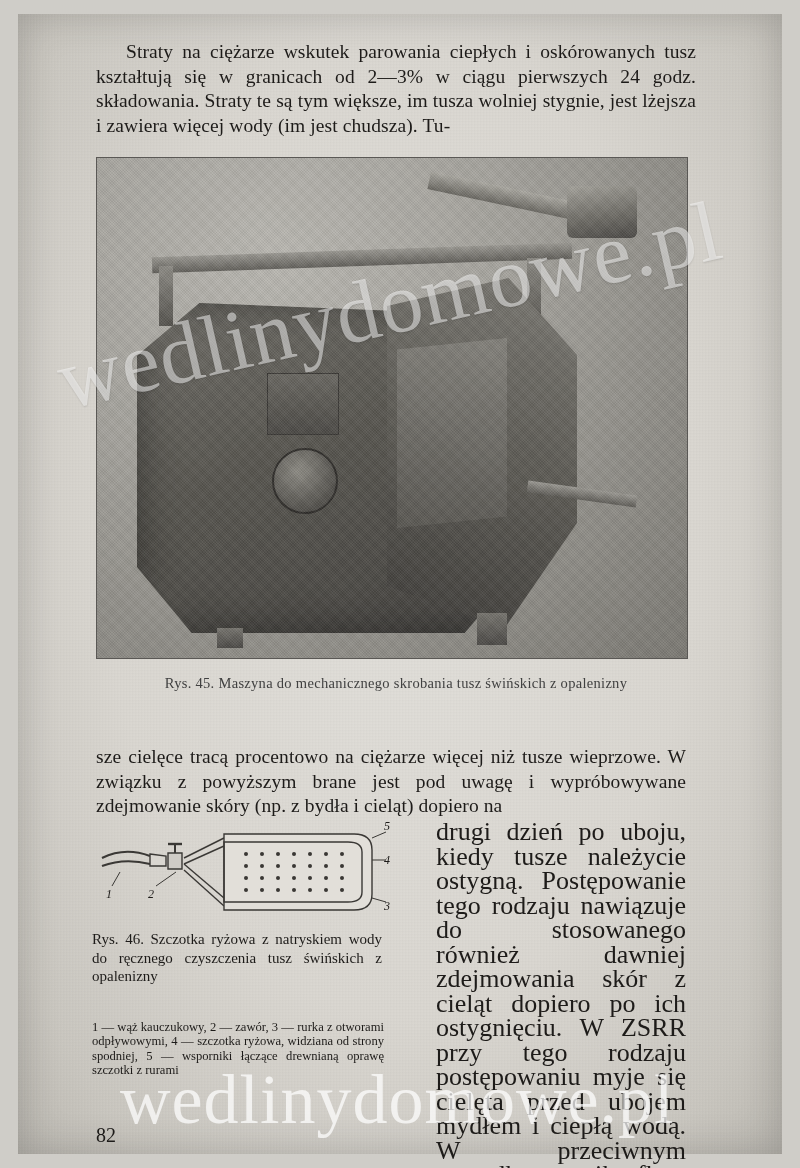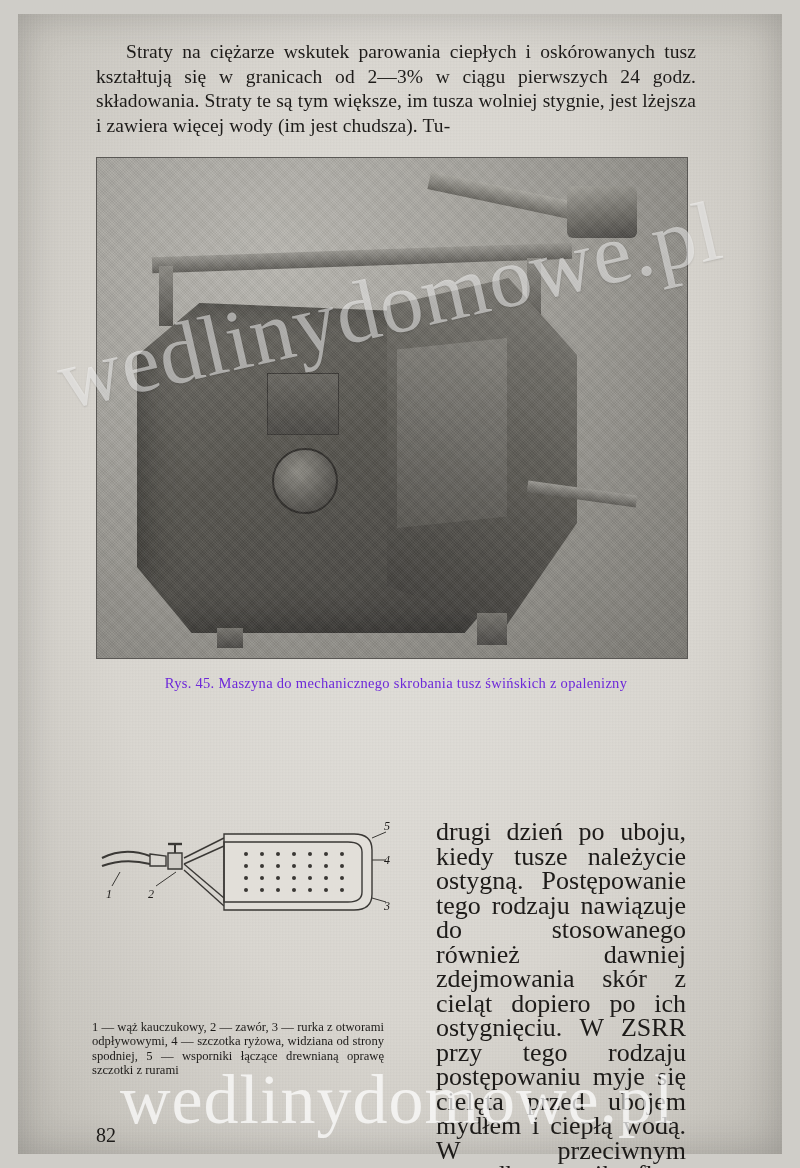--- a/index.html
+++ b/index.html
@@ -165,21 +165,21 @@
     background: linear-gradient(180deg, #9c9a94, #5f5d58);
     transform: rotate(8deg);
   }
   .fig-caption {
     position: absolute;
     width: 600px;
     left: 96px;
     font-size: 14.5px;
     line-height: 19px;
     text-align: center;
-    color: #6d28d9;
+    color: #404040;
     letter-spacing: 0.3px;
   }
 
   
   .fig46-wrap {
     position: absolute;
     left: 96px;
     top: 820px;
     width: 295px;
     height: 108px;
@@ -279,20 +279,23 @@
     <div class="mach-panel"></div>
     <div class="mach-hatch"></div>
     <div class="mach-drum"></div>
     <div class="mach-shaft"></div>
     <div class="mach-leg l1"></div>
     <div class="mach-leg l2"></div>
     <div class="photo-noise"></div>
   </div>
   <div class="fig-caption" style="top:674px;">Rys. 45. Maszyna do mechanicznego skrobania tusz świńskich z opalenizny</div>
 
+  <div class="midpara">
+    <p class="para">sze cielęce tracą procentowo na ciężarze więcej niż tusze wieprzowe. W związku z powyższym brane jest pod uwagę i wypróbowywane zdejmowanie skóry (np. z bydła i cieląt) dopiero na</p>
+  </div>
 
   <div class="fig46-wrap">
     <svg width="295" height="108" viewBox="0 0 295 108" class="marks">
       <g fill="none" stroke="#2e2c29" stroke-width="1.4">
 
         <path d="M6 38 C22 30, 38 30, 54 36" stroke-width="2.2"></path>
         <path d="M6 46 C22 40, 38 40, 54 44" stroke-width="2.2"></path>
         <path d="M54 34 L70 36 L70 46 L54 46 Z" fill="#d9d6d0"></path>
 
         <path d="M72 33 L86 33 L86 49 L72 49 Z" fill="#cfccc6"></path>
@@ -348,20 +351,21 @@
       <g font-family="Liberation Serif, serif" font-size="12" font-style="italic" fill="#1d1b19">
         <text x="288" y="10">5</text>
         <text x="288" y="44">4</text>
         <text x="288" y="90">3</text>
         <text x="10" y="78">1</text>
         <text x="52" y="78">2</text>
       </g>
     </svg>
   </div>
 
+  <div class="fig46-cap">Rys. 46. Szczotka ryżowa z natryskiem wody do ręcznego czyszczenia tusz świńskich z opalenizny</div>
   <div class="fig46-legend">1 — wąż kauczukowy, 2 — zawór, 3 — rurka z otworami odpływowymi, 4 — szczotka ryżowa, widziana od strony spodniej, 5 — wsporniki łączące drewnianą oprawę szczotki z rurami</div>
 
   <div class="rightcol">drugi dzień po uboju, kiedy tusze należycie ostygną. Postępowanie tego rodzaju nawiązuje do stosowanego również dawniej zdejmowania skór z cieląt dopiero po ich ostygnięciu. W ZSRR przy tego rodzaju postępowaniu myje się cielęta przed ubojem mydłem i ciepłą wodą. W przeciwnym wypadku mikroflora znajdująca się na</div>
 
   <div class="pageno">82</div>
 
   <div class="wm">wedlinydomowe.pl</div>
   <div class="wm2">wedlinydomowe.pl</div>
 </div>
 

